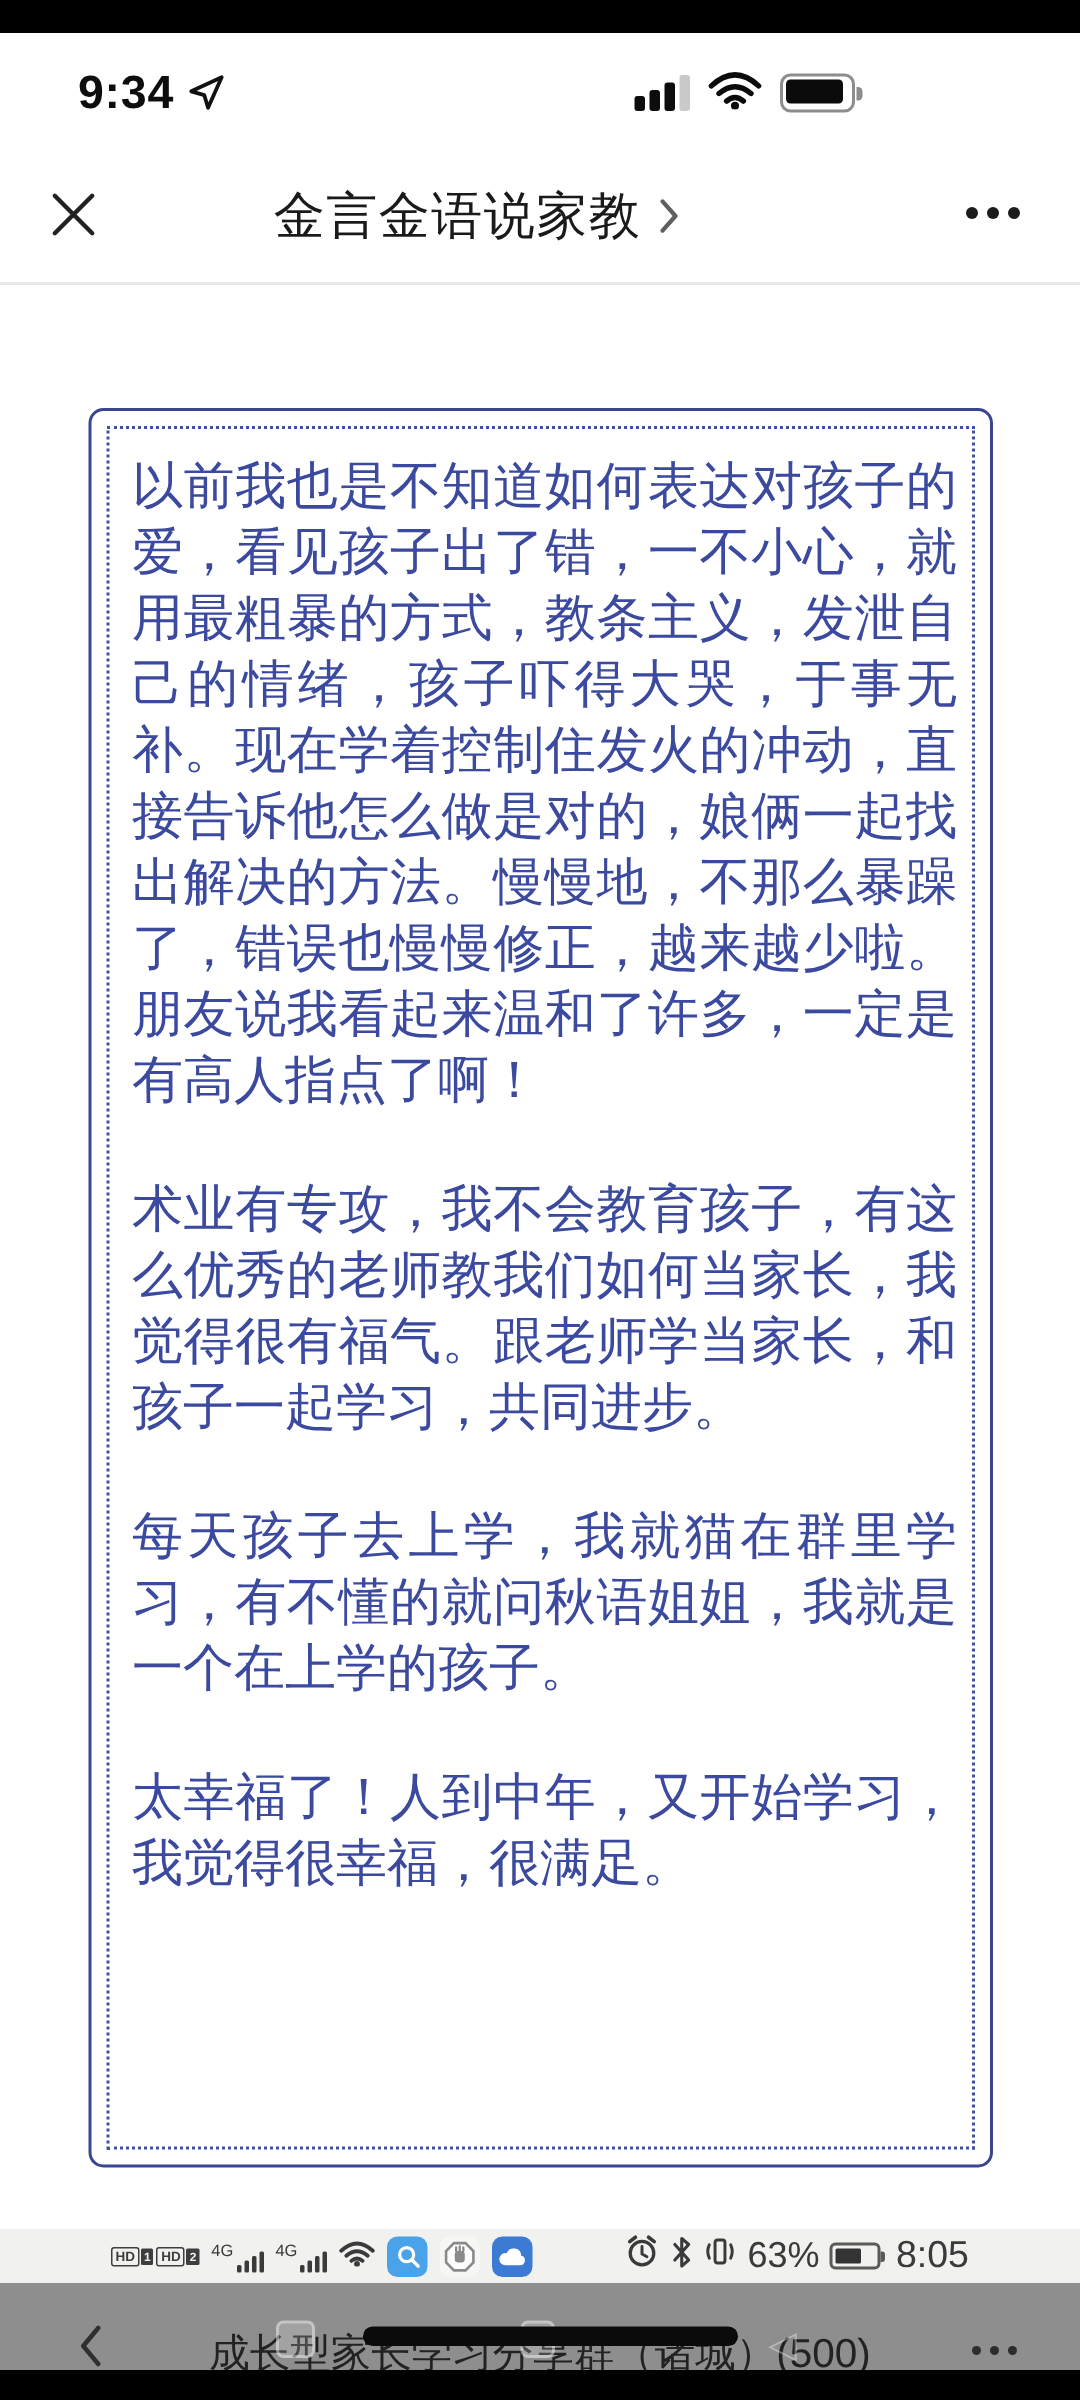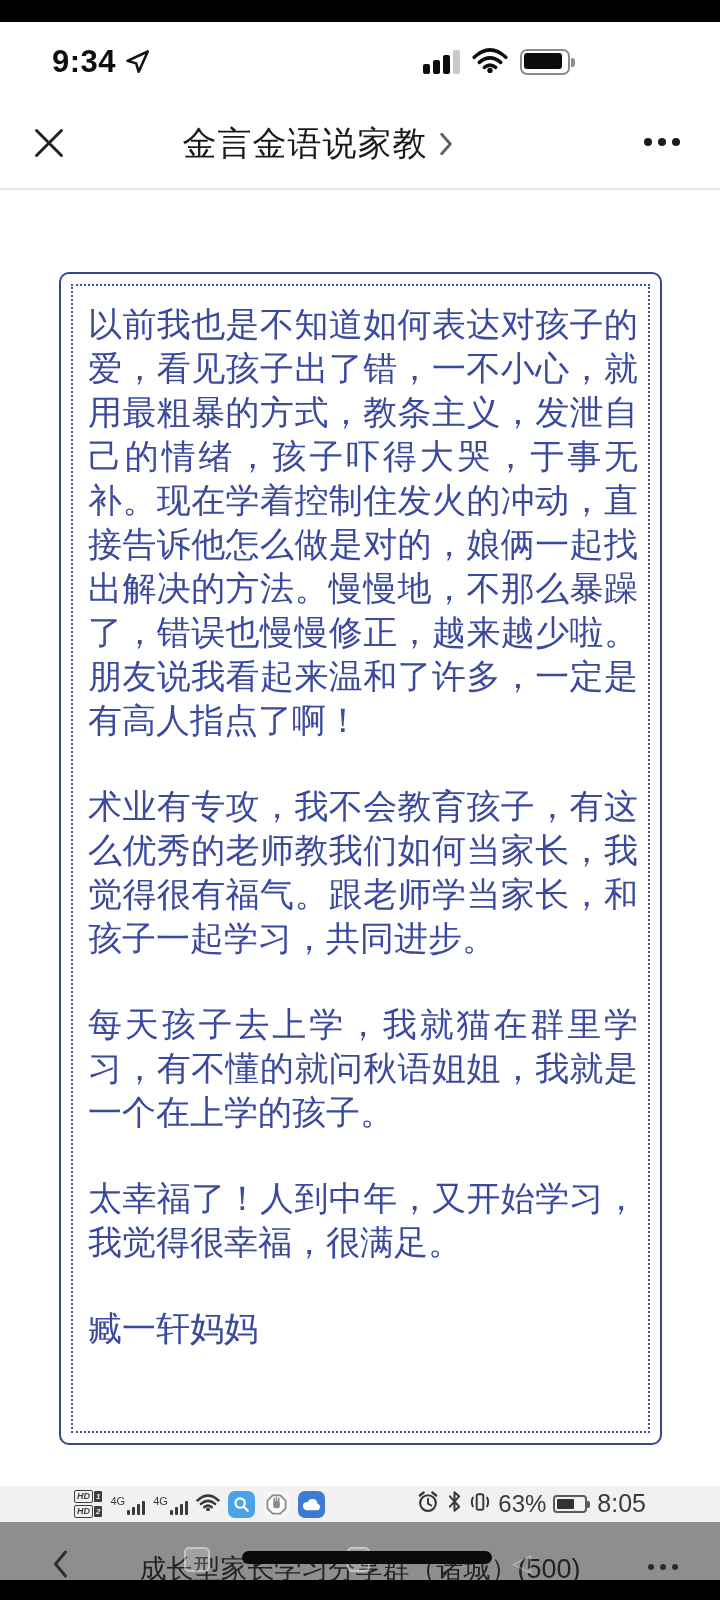--- a/index.html
+++ b/index.html
@@ -42,21 +42,21 @@
   .inner-dotted { position:absolute; inset:10px; border:2px dotted #4350a0; }
   .article-text { position:absolute; inset:12px; padding:16px 14px 0 15px; color:#3b4a9e;
     font-size:34px; line-height:44px; letter-spacing:0; }
   .article-text p { width:550px; text-align:justify; margin:0 0 42px 0; }
   .sig-school { width:550px; text-align:right; }
   .sig-name { width:550px; text-align:left; }
 
   
   .android-status { position:absolute; left:0; top:1486px; width:720px; height:36px; background:#f1f1ef; }
   .and-left { position:absolute; left:74px; top:0; height:36px; display:flex; align-items:center; gap:8px; }
-  .hd-col { display:flex; flex-direction:column; gap:2px;font-style:italic; }
+  .hd-col { display:flex; flex-direction:row; gap:2px; }
   .hd-badge { display:flex; align-items:center; }
   .hd-badge .hd { font-size:9px; font-weight:700; color:#3e3e3e; border:1px solid #3e3e3e; border-radius:2px; padding:0 2px; line-height:11px; }
   .hd-badge .num { font-size:8px; font-weight:700; color:#f1f1ef; background:#3e3e3e; border-radius:1px; margin-left:1px; padding:0 2px; line-height:11px; }
   .netgrp { display:flex; align-items:flex-end; gap:2px; height:22px; }
   .netgrp .nt { font-size:11px; color:#3a3a3a; line-height:10px; margin-bottom:9px; }
   .abars { display:flex; align-items:flex-end; gap:2px; }
   .abars i { display:block; width:3px; background:#3a3a3a; border-radius:1px; }
   .abars i:nth-child(1){height:5px;} .abars i:nth-child(2){height:8px;}
   .abars i:nth-child(3){height:11px;} .abars i:nth-child(4){height:14px;}
   .app-ico { width:27px; height:27px; border-radius:7px; display:flex; align-items:center; justify-content:center; }
@@ -140,21 +140,20 @@
   </div>
   <div class="divider"></div>
 
   <div class="article-box">
     <div class="inner-dotted"></div>
     <div class="article-text">
       <p>以前我也是不知道如何表达对孩子的爱，看见孩子出了错，一不小心，就用最粗暴的方式，教条主义，发泄自己的情绪，孩子吓得大哭，于事无补。现在学着控制住发火的冲动，直接告诉他怎么做是对的，娘俩一起找出解决的方法。慢慢地，不那么暴躁了，错误也慢慢修正，越来越少啦。朋友说我看起来温和了许多，一定是有高人指点了啊！</p>
       <p>术业有专攻，我不会教育孩子，有这么优秀的老师教我们如何当家长，我觉得很有福气。跟老师学当家长，和孩子一起学习，共同进步。</p>
       <p>每天孩子去上学，我就猫在群里学习，有不懂的就问秋语姐姐，我就是一个在上学的孩子。</p>
       <p>太幸福了！人到中年，又开始学习，我觉得很幸福，很满足。</p>
-      <div class="sig-name">臧一轩妈妈</div>
     </div>
   </div>
 
   <div class="android-status">
     <div class="and-left">
       <div class="hd-col">
         <div class="hd-badge">
             <span class="hd">HD</span>
             <span class="num">1</span>
           </div>

